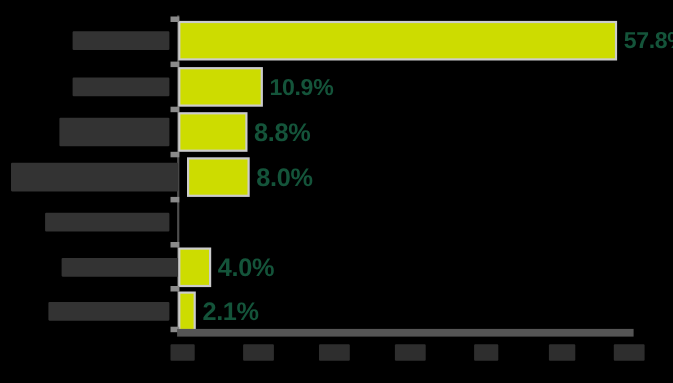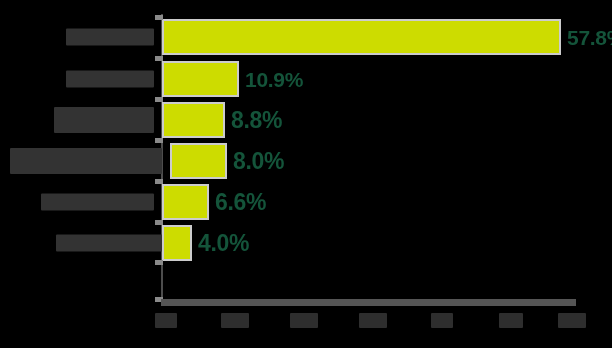--- a/index.html
+++ b/index.html
@@ -157,34 +157,37 @@
     <div class="bar-row" style="top:141px;margin-left:8px;">
       <div class="cat-label two-line" style="width:152px;"></div>
       <div class="bar-wrap">
         <div class="bar" style="width:55px;"></div>
         <div class="bar-value">8.0%</div>
       </div>
     </div>
 
     <div class="bar-row" style="top:182px;">
       <div class="cat-label" style="width:113px;"></div>
-      <div class="bar-wrap">
-        <div class="bar" style="width:45px;"></div>
-        <div class="bar-value">6.6%</div>
-      </div>
     </div>
 
     <div class="bar-row" style="top:223px;padding-left:12px;">
       <div class="cat-label" style="width:110px;"></div>
       <div class="bar-wrap">
         <div class="bar" style="width:28px;"></div>
         <div class="bar-value">4.0%</div>
       </div>
     </div>
 
+    <div class="bar-row" style="top:263px;">
+      <div class="cat-label" style="width:110px;"></div>
+      <div class="bar-wrap">
+        <div class="bar" style="width:14px;"></div>
+        <div class="bar-value">2.1%</div>
+      </div>
+    </div>
 
     <div class="y-tick" style="top:15px;"></div>
     <div class="y-tick" style="top:56px;"></div>
     <div class="y-tick" style="top:97px;"></div>
     <div class="y-tick" style="top:138px;"></div>
     <div class="y-tick" style="top:179px;"></div>
     <div class="y-tick" style="top:220px;"></div>
     <div class="y-tick" style="top:260px;"></div>
     <div class="y-tick" style="top:297px;"></div>
 

